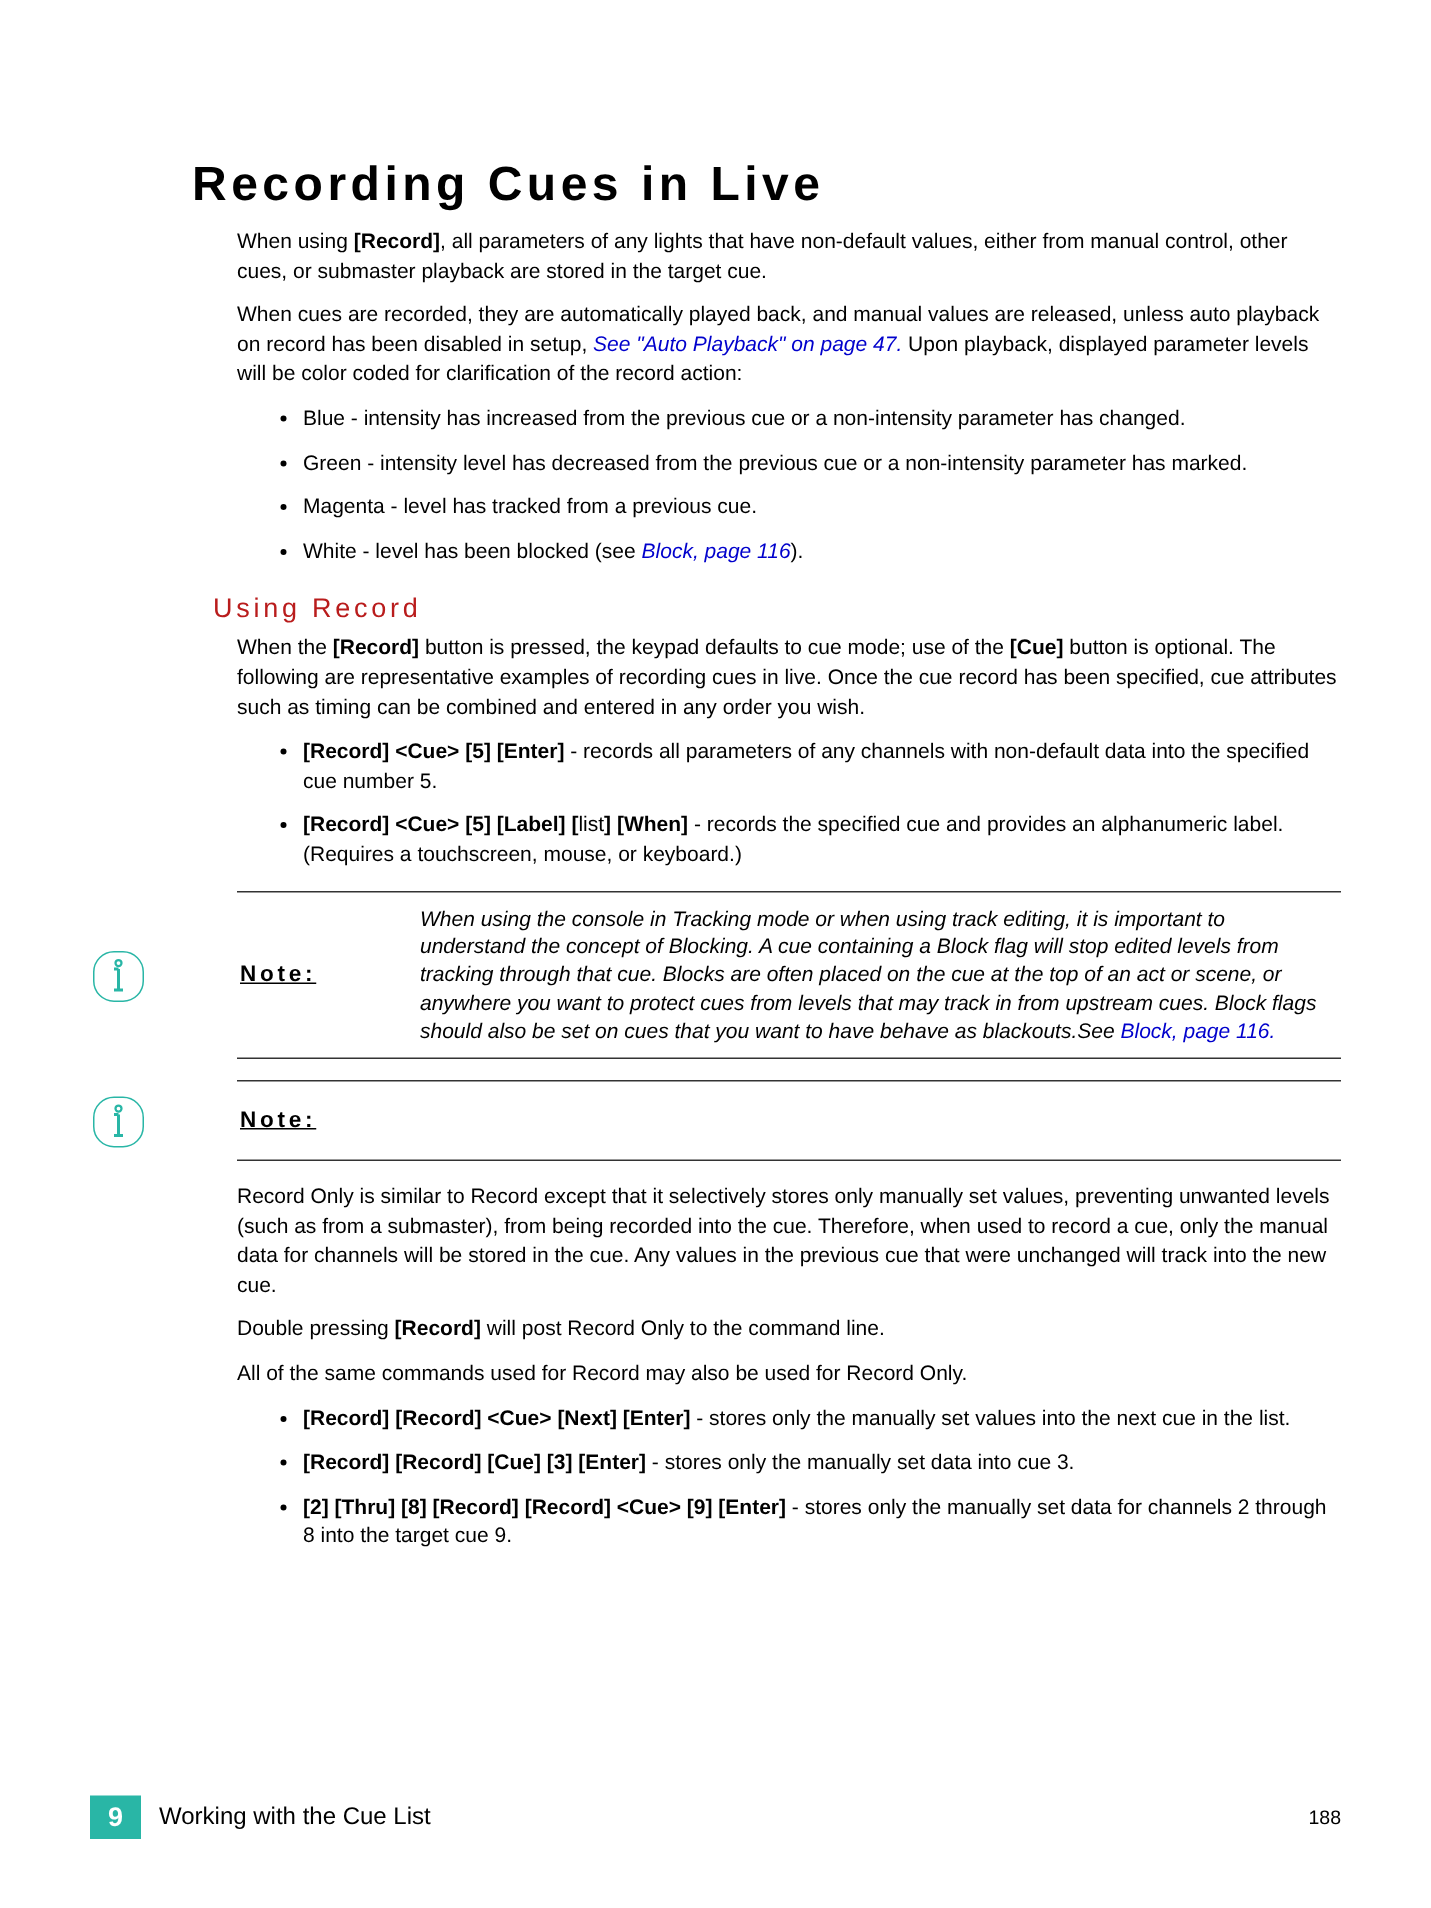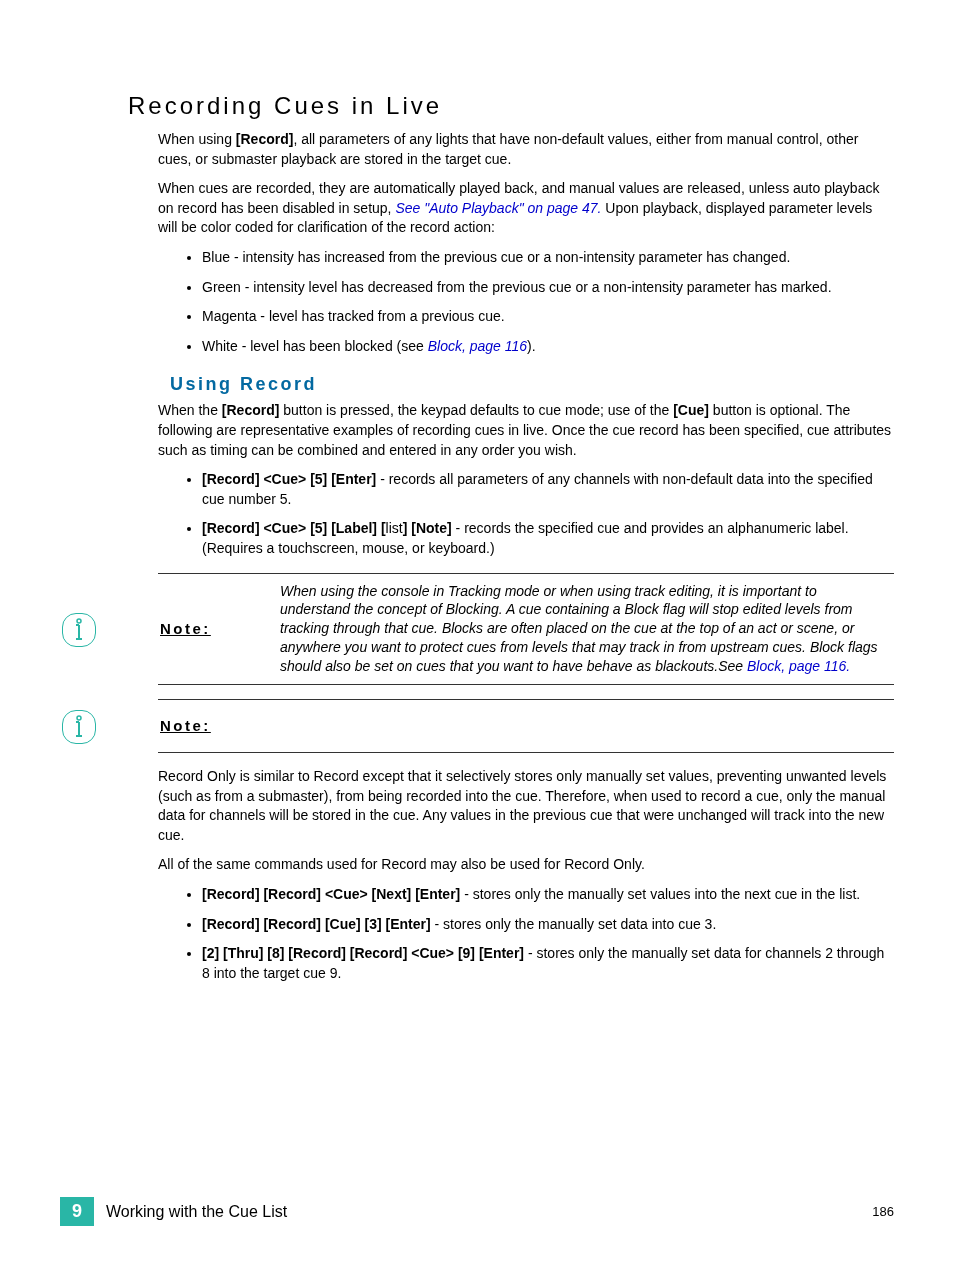--- a/index.html
+++ b/index.html
@@ -14,32 +14,32 @@
   width: 954px;
   height: 1272px;
   position: relative;
   box-sizing: border-box;
   padding: 88px 60px 40px 60px;
 }
 .content {
   margin-left: 68px;
 }
 h1 {
-  font-size: 24px;
-  font-weight: normal;
+  font-size: 32px;
+  font-weight: bold;
   letter-spacing: 3px;
-  margin: 4px 0 10px 0;
+  margin: 16px 0 10px 0;
   color: #000;
 }
 h2 {
   font-size: 18px;
-  font-weight: bold;
+  font-weight: normal;
   letter-spacing: 2.5px;
-  margin: 18px 0 6px 42px;
-  color: #0369a1;
+  margin: 18px 0 6px 14px;
+  color: #b91c1c;
 }
 p {
   margin: 6px 0 10px 30px;
   line-height: 1.4;
 }
 ul {
   margin: 6px 0 10px 54px;
   padding-left: 20px;
 }
 ul li {
@@ -147,21 +147,21 @@
 
     <p>
       <span>When the </span><b>[Record]</b><span> button is pressed, the keypad defaults to cue mode; use of the </span><b>[Cue]</b><span> button is optional. The following are representative examples of recording cues in live. Once the cue record has been specified, cue attributes such as timing can be combined and entered in any order you wish.</span>
     </p>
 
     <ul>
       <li>
         <b>[Record] &lt;Cue&gt; [5] [Enter]</b><span> - records all parameters of any channels with non-default data into the specified cue number 5.</span>
       </li>
       <li>
-        <b>[Record] &lt;Cue&gt; [5] [Label] [</b><span>list</span><b>] [Note]</b><span> - records the specified cue and provides an alphanumeric label. (Requires a touchscreen, mouse, or keyboard.)</span>
+        <b>[Record] &lt;Cue&gt; [5] [Label] [</b><span>list</span><b>] [When]</b><span> - records the specified cue and provides an alphanumeric label. (Requires a touchscreen, mouse, or keyboard.)</span>
       </li>
     </ul>
 
     <div class="note-block">
       <div class="note-rule"></div>
       <div class="note-row">
         <div class="note-icon-wrap">
           <span class="note-icon">
             <svg width="12" height="24" viewBox="0 0 12 24">
               <circle cx="6" cy="3" r="2" fill="none" stroke="#29b6a6" stroke-width="1.5"></circle>
@@ -193,35 +193,38 @@
           </span>
         </div>
         <div class="note-label">Note:</div>
       </div>
       <div class="note-rule"></div>
     </div>
 
 
     <p>Record Only is similar to Record except that it selectively stores only manually set values, preventing unwanted levels (such as from a submaster), from being recorded into the cue. Therefore, when used to record a cue, only the manual data for channels will be stored in the cue. Any values in the previous cue that were unchanged will track into the new cue.</p>
 
+    <p>
+      <span>Double pressing </span><b>[Record]</b><span> will post Record Only to the command line.</span>
+    </p>
 
     <p>All of the same commands used for Record may also be used for Record Only.</p>
 
     <ul>
       <li>
         <b>[Record] [Record] &lt;Cue&gt; [Next] [Enter]</b><span> - stores only the manually set values into the next cue in the list.</span>
       </li>
       <li>
         <b>[Record] [Record] [Cue] [3] [Enter]</b><span> - stores only the manually set data into cue 3.</span>
       </li>
       <li>
         <b>[2] [Thru] [8] [Record] [Record] &lt;Cue&gt; [9] [Enter]</b><span> - stores only the manually set data for channels 2 through 8 into the target cue 9.</span>
       </li>
     </ul>
 
   </div>
 
   <div class="footer">
     <div class="chapter-box">9</div>
     <div class="footer-text">Working with the Cue List</div>
-    <div class="page-num">186</div>
+    <div class="page-num">188</div>
   </div>
 </div>
 
 </body></html>

